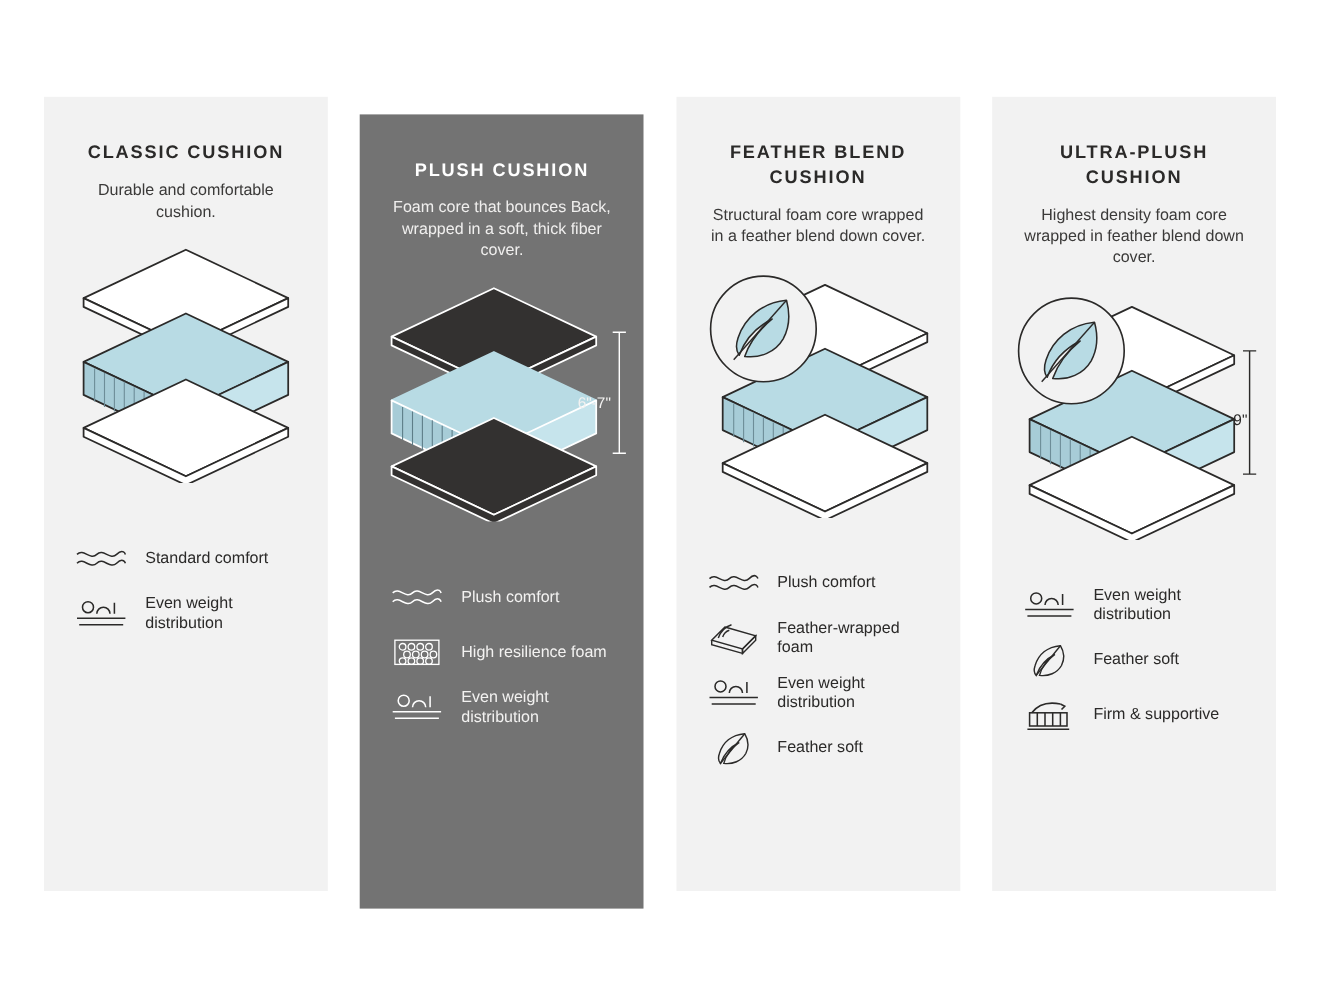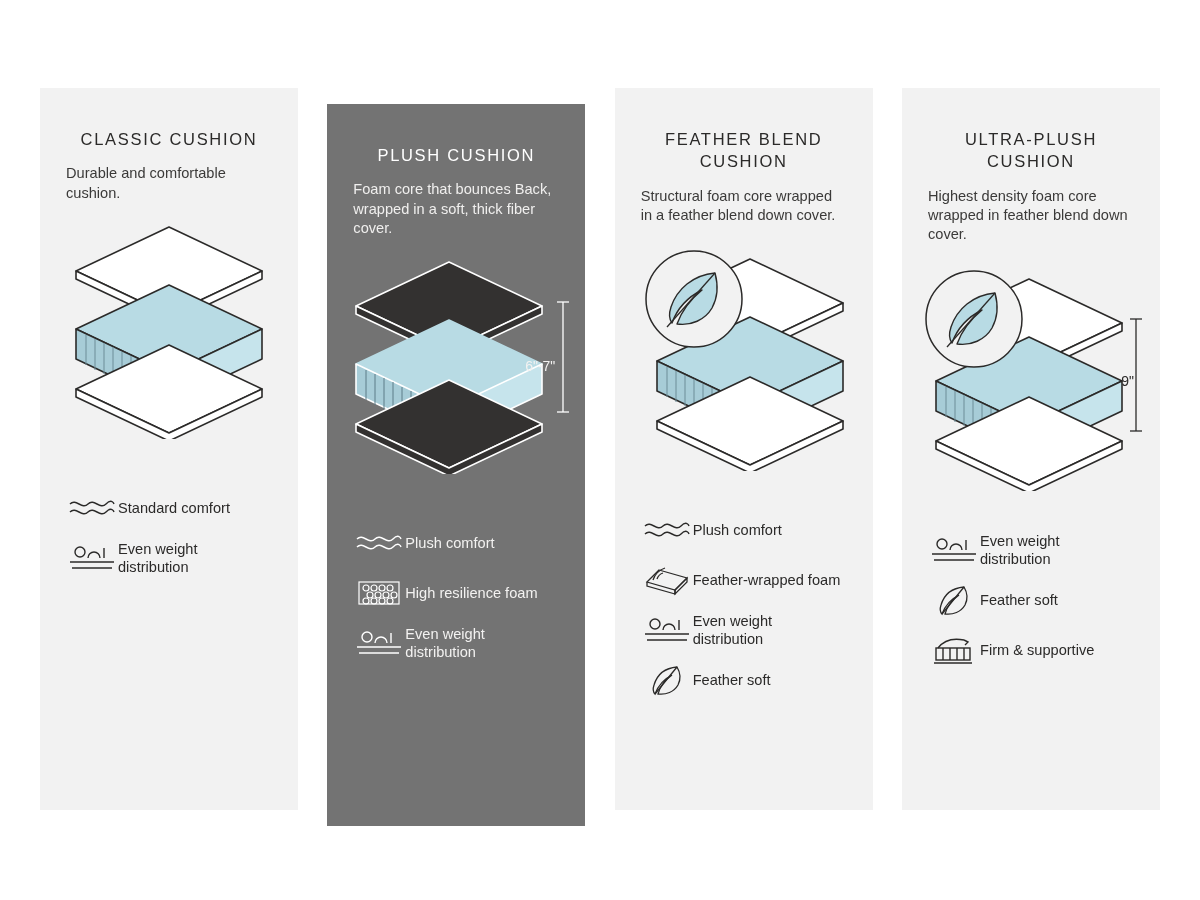--- a/index.html
+++ b/index.html
@@ -36,28 +36,29 @@
     padding: 40px 22px 0 22px;
     position: relative;
   }
   .card.dark {
     background: #737373;
     margin-top: 16px;
   }
   .card-title {
     text-align: center;
     font-size: 16.5px;
-    font-weight: normal;
+    font-weight: bold;
     letter-spacing: 1.7px;
     color: #2b2a29;
     line-height: 1.35;
     margin: 0;
   }
   .dark .card-title { color: #ffffff; }
   .card-desc {
+    text-align: center;
     font-size: 14.6px;
     color: #3b3a39;
     line-height: 1.33;
     margin: 14px 4px 0 4px;
   }
   .dark .card-desc { color: #f0efee; }
 
   .art {
     position: relative;
     height: 250px;
@@ -66,20 +67,21 @@
   .art svg { display: block; margin: 0 auto; }
 
   .features {
     margin-top: 14px;
     padding: 0 4px;
   }
   .feature {
     display: flex;
     align-items: center;
     min-height: 50px;
+    gap: 14px;
   }
   .feature .ficon {
     width: 52px;
     min-width: 52px;
     height: 36px;
     display: flex;
     align-items: center;
     justify-content: center;
   }
   .feature .flabel {

